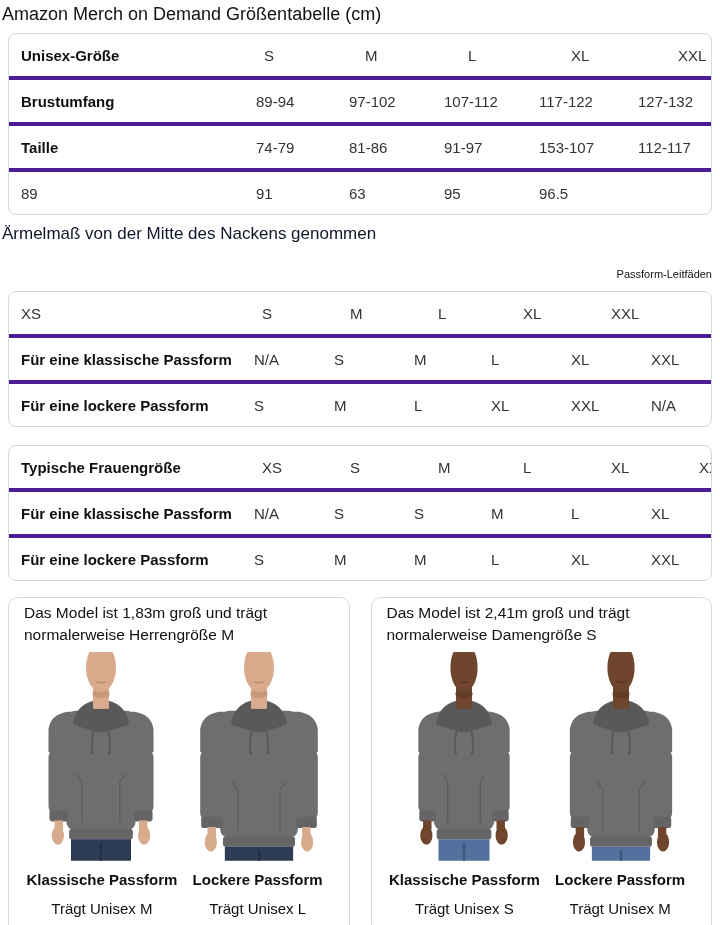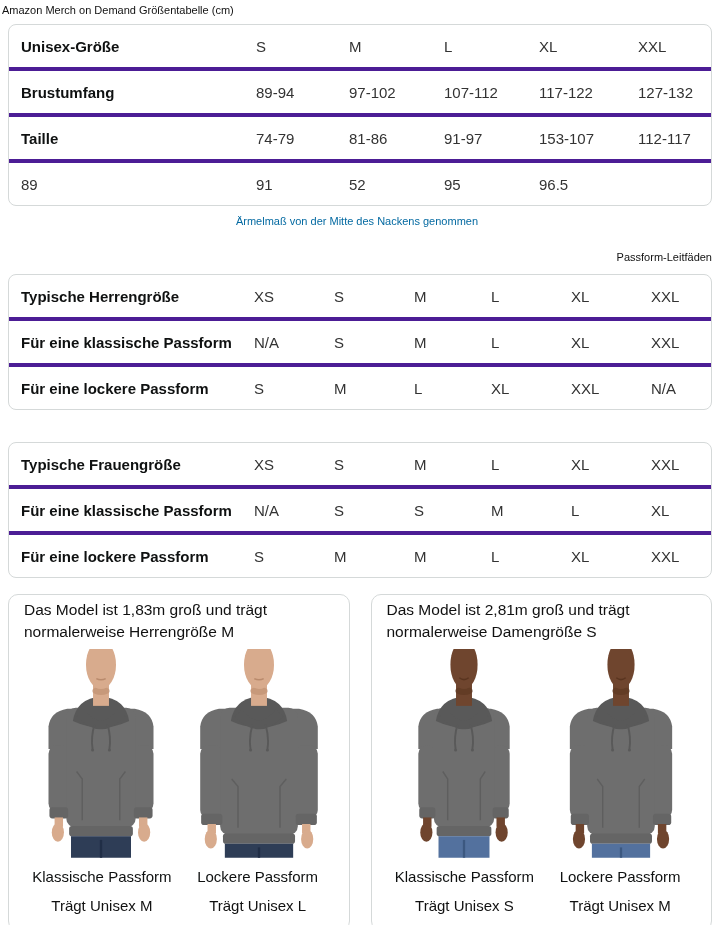--- a/index.html
+++ b/index.html
@@ -2,40 +2,40 @@
 <html><head>
 <meta charset="utf-8">
 <style>
   html,body{margin:0;padding:0;background:#fff;}
   body{
     width:720px;height:925px;overflow:hidden;
     font-family:"Liberation Sans","DejaVu Sans",sans-serif;
     color:#0f1111;-webkit-font-smoothing:antialiased;
   }
   .page{padding:2px 8px 0 8px;}
-  .title{font-size:11px;font-weight:400;margin:2px 0 8px -6px;color:#111;}
+  .title{font-size:18px;font-weight:400;margin:2px 0 8px -6px;color:#111;}
   .box{border:1px solid #d5d9d9;border-radius:8px;background:#fff;overflow:hidden;}
   .row{display:grid;align-items:center;height:42px;border-top:4px solid #4c1d95;padding-left:12px;}
-  .row:first-child{border-top:none;}
+  .row:first-child{border-top:none;gap:8px;}
   .t1 .row{grid-template-columns:235px 93px 95px 95px 99px auto;}
   .t2 .row{grid-template-columns:233px 80px 80px 77px 80px 80px auto;}
   .label{font-weight:700;font-size:15px;color:#0f1111;white-space:nowrap;}
   .val{font-size:15px;color:#333;white-space:nowrap;}
-  .footnote{font-size:11px;color:#0369a1;margin:9px 0 0 -6px;text-align:center;}
+  .footnote{font-size:17px;color:#0f172a;margin:9px 0 0 -6px;}
   .heading{font-size:11px;color:#111;margin:24px 0 11px -6px;text-align:right;}
-  .mt{margin-top:32px;}
+  .mt{margin-top:18px;}
   .cards{display:grid;grid-template-columns:1fr 1fr;gap:21px;margin-top:16px;}
   .card{border:1px solid #d5d9d9;border-radius:10px;padding:4px 13px 12px 15px;background:#fff;}
   .card-desc{font-size:15.5px;line-height:1.42;color:#111;max-width:300px;}
   .figs{display:flex;justify-content:space-between;margin-top:6px;padding:0 2px;}
   .fig{width:150px;height:215px;}
   .fig svg{display:block;width:150px;height:215px;}
   .caps{display:grid;grid-template-columns:1fr 1fr;margin-top:3px;}
   .cap{text-align:center;}
-  .cap-title{font-size:15px;font-weight:400;line-height:1.35;}
+  .cap-title{font-size:15px;font-weight:700;line-height:1.35;}
   .cap-sub{font-size:15px;line-height:1.5;color:#111;margin-top:8px;}
 </style>
 </head>
 <body>
 
 <div class="page">
 
   <div class="title">Amazon Merch on Demand Größentabelle (cm)</div>
 
   <div class="box t1">
@@ -59,33 +59,32 @@
       <div class="label">Taille</div>
       <div class="val">74-79</div>
       <div class="val">81-86</div>
       <div class="val">91-97</div>
       <div class="val">153-107</div>
       <div class="val">112-117</div>
     </div>
     <div class="row">
       <div class="val">89</div>
       <div class="val">91</div>
-      <div class="val">52</div>
+      <div class="val">63</div>
       <div class="val">95</div>
       <div class="val">96.5</div>
     </div>
   </div>
 
   <div class="footnote">Ärmelmaß von der Mitte des Nackens genommen</div>
 
   <div class="heading">Passform-Leitfäden</div>
 
   <div class="box t2">
     <div class="row">
-      <div class="label">Typische Herrengröße</div>
       <div class="val">XS</div>
       <div class="val">S</div>
       <div class="val">M</div>
       <div class="val">L</div>
       <div class="val">XL</div>
       <div class="val">XXL</div>
     </div>
     <div class="row">
       <div class="label">Für eine klassische Passform</div>
       <div class="val">N/A</div>
@@ -204,21 +203,21 @@
           <div class="cap-sub">Trägt Unisex M</div>
         </div>
         <div class="cap">
           <div class="cap-title">Lockere Passform</div>
           <div class="cap-sub">Trägt Unisex L</div>
         </div>
       </div>
     </div>
 
     <div class="card">
-      <div class="card-desc">Das Model ist 2,81m groß und trägt normalerweise Damengröße S</div>
+      <div class="card-desc">Das Model ist 2,41m groß und trägt normalerweise Damengröße S</div>
       <div class="figs">
         <div class="fig">
             <svg viewBox="0 0 160 216" xmlns="http://www.w3.org/2000/svg">
   <rect x="0" y="0" width="160" height="216" fill="#ffffff"></rect>
   <path d="M31.28,100 L31.28,76 Q33.28,60 51.28,57 L108.72,57 Q126.72,60 128.72,76 L128.72,100 Z" fill="#6e6e6e"></path>
   <rect x="31.28" y="96" width="19.14" height="71" rx="9" fill="#6e6e6e"></rect>
   <rect x="109.58" y="96" width="19.14" height="71" rx="9" fill="#6e6e6e"></rect>
   <rect x="47.81" y="56" width="64.38" height="128" rx="10" fill="#6e6e6e"></rect>
   <rect x="32.28" y="162" width="17.14" height="12" rx="3" fill="#656565"></rect>
   <rect x="110.58" y="162" width="17.14" height="12" rx="3" fill="#656565"></rect>

